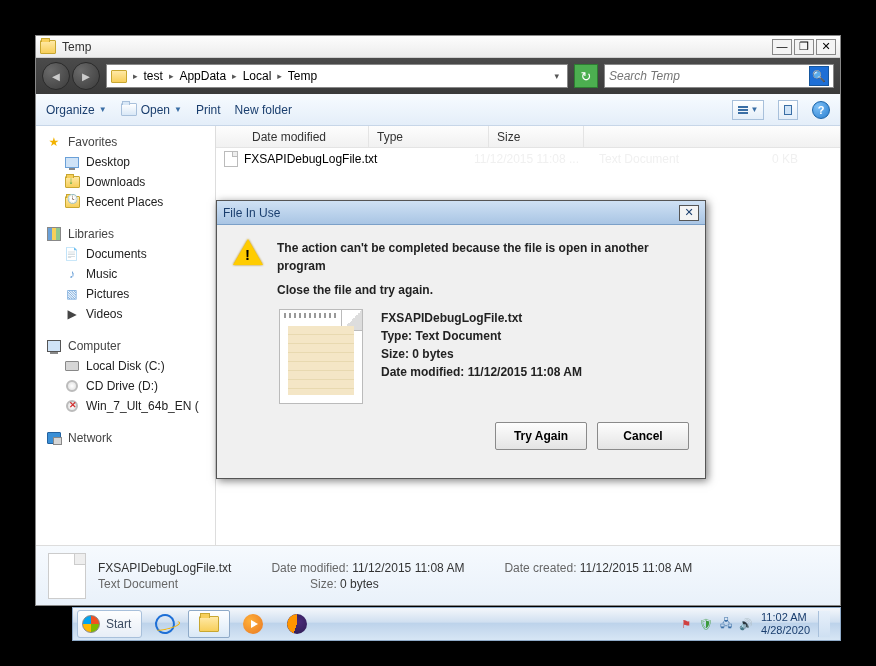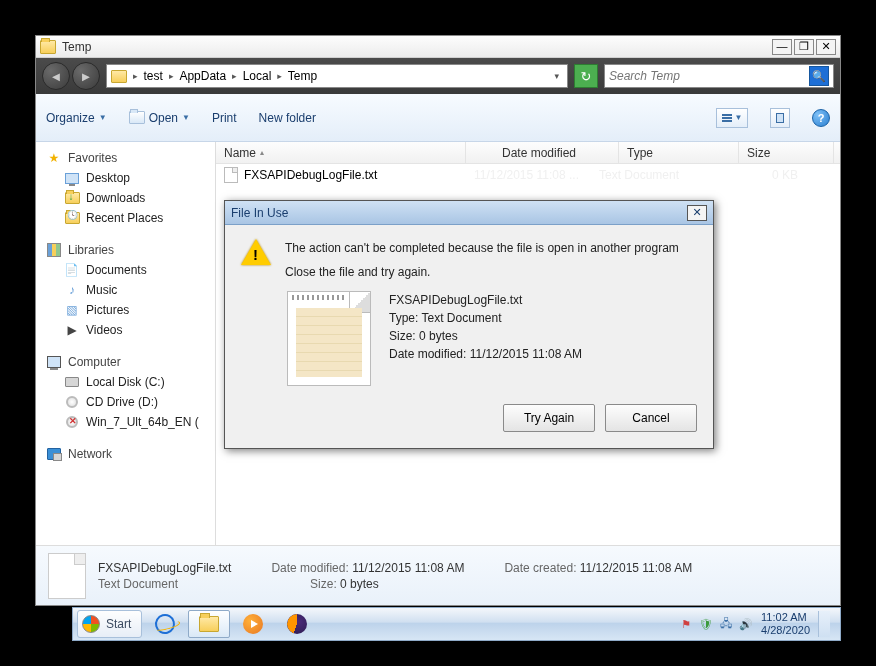--- a/index.html
+++ b/index.html
@@ -22,21 +22,21 @@
 .addressbar { flex:1; height:24px; background:#fff; border:1px solid #888; display:flex; align-items:center; padding:0 4px; gap:4px; }
 .crumb-icon { width:16px; height:13px; background:linear-gradient(#ffe9a6,#f7cf5b); border:1px solid #c8a731; border-radius:1px; }
 .crumb-sep { color:#555; font-size:9px; padding:0 2px; }
 .address-dd { margin-left:auto; color:#555; font-size:9px; padding:0 4px; }
 .refresh-btn { width:24px; height:24px; background:#4caf50; border:1px solid #2e7d32; display:flex; align-items:center; justify-content:center; color:#fff; font-size:13px; }
 .searchbar { width:230px; height:24px; background:#fff; border:1px solid #888; display:flex; align-items:center; padding:0 4px; }
 .searchbar input { flex:1; border:none; outline:none; font-size:12px; color:#777; font-style:italic; }
 .search-btn { width:20px; height:20px; background:#1e6fd6; border:1px solid #16579f; display:flex; align-items:center; justify-content:center; color:#fff; font-size:11px; }
 
 
-.toolbar { height:48px; background:linear-gradient(#f7fbff,#e4eef9); border-bottom:1px solid #c7d6e8; display:flex; align-items:center; padding:0 10px; gap:22px; }
+.toolbar { height:32px; background:linear-gradient(#f7fbff,#e4eef9); border-bottom:1px solid #c7d6e8; display:flex; align-items:center; padding:0 10px; gap:14px; }
 .tb-item { display:flex; align-items:center; gap:4px; color:#1a3e6e; cursor:default; }
 .tb-arrow { font-size:8px; color:#3a6ea5; }
 .open-glyph { width:16px; height:13px; background:linear-gradient(#fff,#d9e8f7); border:1px solid #a8c0db; border-radius:1px; position:relative; }
 .open-glyph::before { content:""; position:absolute; top:-3px; left:0; width:6px; height:3px; background:#d9e8f7; border:1px solid #a8c0db; border-bottom:none; }
 .toolbar-spacer { flex:1; }
 .view-btn { width:32px; height:20px; border:1px solid #a8c0db; background:linear-gradient(#fff,#e4eef9); display:flex; align-items:center; justify-content:center; gap:3px; }
 .view-lines { display:flex; flex-direction:column; gap:1px; }
 .view-lines span { width:10px; height:2px; background:#3a6ea5; }
 .preview-btn { width:20px; height:20px; border:1px solid #a8c0db; background:linear-gradient(#fff,#e4eef9); display:flex; align-items:center; justify-content:center; }
 .preview-btn span { width:8px; height:10px; border:1px solid #3a6ea5; background:#cfe3f7; }
@@ -91,24 +91,24 @@
 
 
 .details { height:60px; border-top:1px solid #ddd; background:linear-gradient(#f6fafe,#e9f1fa); display:flex; align-items:center; padding:6px 12px; gap:12px; }
 .detail-thumb { width:38px; height:46px; background:#fff; border:1px solid #ccc; position:relative; }
 .detail-thumb::before { content:""; position:absolute; top:0; right:0; width:10px; height:10px; background:#eee; border-left:1px solid #ccc; border-bottom:1px solid #ccc; }
 .detail-text { display:flex; flex-direction:column; gap:2px; color:#333; }
 .detail-cols { display:flex; gap:40px; }
 .detail-label { color:#666; }
 
 
-.dialog { position:absolute; top:180px; left:194px; width:490px; background:#f0f0f0; border:1px solid #555; box-shadow:2px 2px 8px rgba(0,0,0,0.5); z-index:10; }
+.dialog { position:absolute; top:180px; left:186px; width:490px; background:#f0f0f0; border:1px solid #555; box-shadow:2px 2px 8px rgba(0,0,0,0.5); z-index:10; }
 .dlg-title { height:24px; background:linear-gradient(#cfe1f4,#a9c5e4); border-bottom:1px solid #7ba0c8; display:flex; align-items:center; padding:0 6px; font-weight:normal; color:#1a3e6e; }
 .dlg-close { margin-left:auto; width:20px; height:16px; border:1px solid #555; background:#f4f4f4; display:flex; align-items:center; justify-content:center; font-size:11px; cursor:default; }
-.dlg-body { padding:14px 16px 16px 16px; }
+.dlg-body { padding:14px 16px 28px 16px;font-weight:bold; }
 .dlg-row1 { display:flex; gap:14px; margin-bottom:8px; }
 .warn-icon { width:30px; height:30px; flex-shrink:0; }
 .warn-tri { width:0; height:0; border-left:15px solid transparent; border-right:15px solid transparent; border-bottom:26px solid #ffcc00; position:relative; filter:drop-shadow(0 0 1px #b08000); }
 .warn-tri::after { content:"!"; position:absolute; top:7px; left:-3px; color:#000; font-weight:bold; font-size:15px; }
 .dlg-msg { flex:1; color:#222; line-height:1.5; }
 .dlg-msg .main { display:block; margin-bottom:6px; }
 .dlg-filecard { display:flex; gap:18px; margin:10px 0 18px 46px; }
 .notepad-thumb { width:84px; height:95px; background:#fff; border:1px solid #bbb; position:relative; }
 .notepad-thumb::before { content:""; position:absolute; top:0; right:0; width:20px; height:20px; background:linear-gradient(135deg,#fff 50%,#ddd 50%); border-left:1px solid #bbb; border-bottom:1px solid #bbb; }
 .notepad-thumb .spiral { position:absolute; top:3px; left:4px; right:24px; height:5px; background:repeating-linear-gradient(90deg,#999 0 2px,transparent 2px 5px); }
@@ -292,24 +292,20 @@
             <span class="ico">
                 <span class="ico-net"></span>
               </span>
             <span>Network</span>
           </div>
         </div>
       </div>
 
       <div class="content">
         <div class="col-headers">
-          <div class="col name">
-              <span>Name</span>
-              <span class="sort-arrow">▴</span>
-            </div>
           <div class="col date">
               <span>Date modified</span>
             </div>
           <div class="col type">
               <span>Type</span>
             </div>
           <div class="col size">
               <span>Size</span>
             </div>
         </div>

